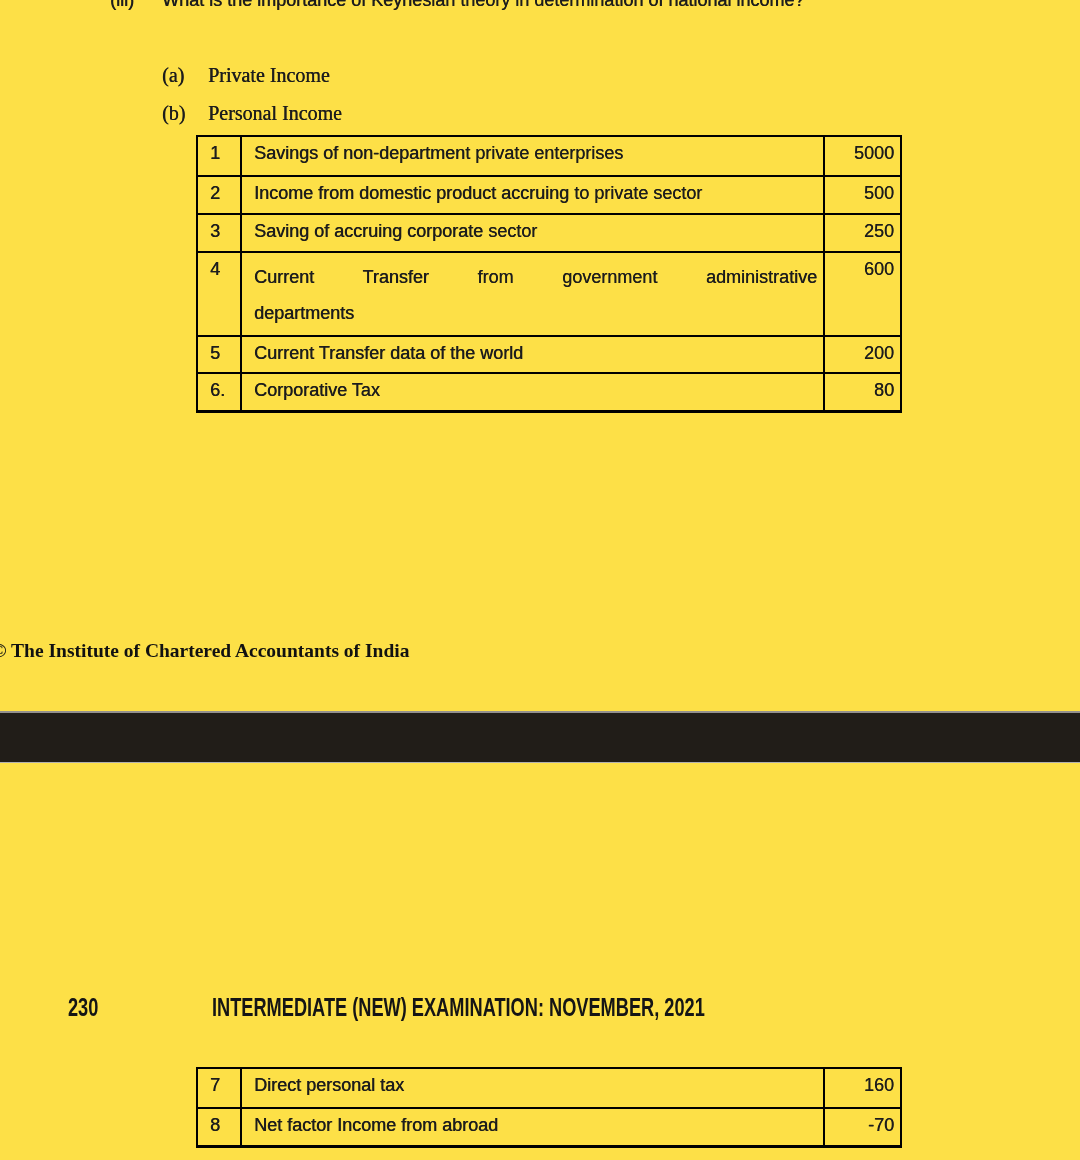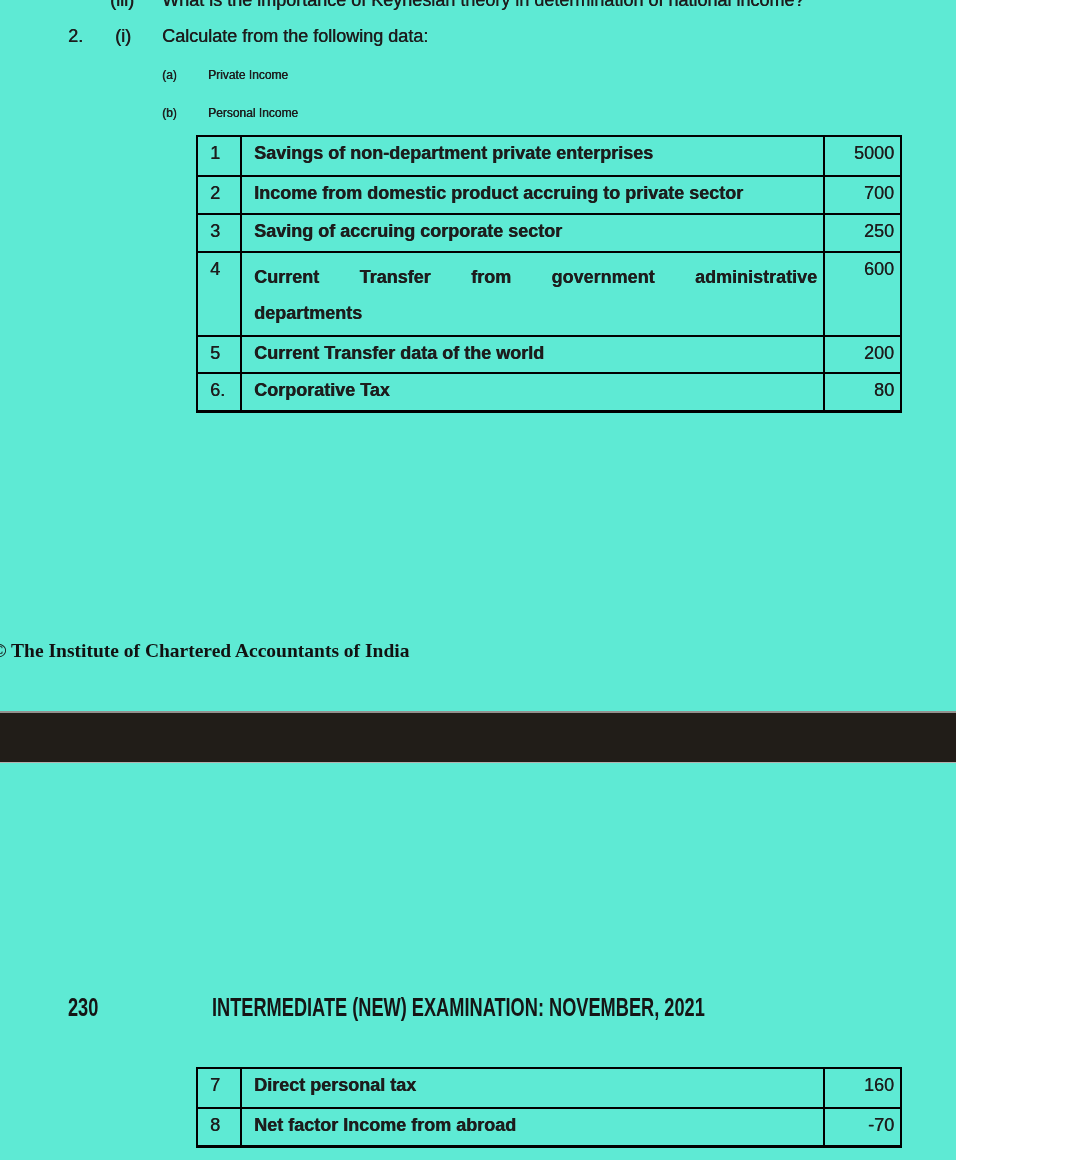--- a/index.html
+++ b/index.html
@@ -4,40 +4,40 @@
 <style>
   html, body { margin: 0; padding: 0; }
   body {
     width: 1080px; height: 1160px;
     background: #ffffff;
     font-family: "Liberation Sans", sans-serif;
     color: #1d1d1d;
   }
   .page {
     position: relative;
-    width: 956px; height: 1160px;
+    width: 1080px; height: 1160px;
     overflow: hidden;
-    background: #5eead4;
+    background: #fde047;
   }
   .abs { position: absolute; }
   .scan { text-shadow: 0.4px 0 0 currentColor; }
 
   
   .cutoff-line {
     top: -11px; left: 110px;
     font-size: 18px; line-height: 22px;
     white-space: nowrap;
   }
   .cutoff-line .marker { display: inline-block; width: 52px; }
 
   
   .q-line { top: 25px; left: 68px; font-size: 18px; line-height: 22px; white-space: nowrap; }
   .q-num  { display: inline-block; width: 47px; }
   .q-part { display: inline-block; width: 47px; }
-  .sub-line { left: 162px; font-size: 12px; line-height: 22px; white-space: nowrap; }
+  .sub-line { left: 162px; font-size: 20px; line-height: 22px; white-space: nowrap; font-family: Liberation Serif, serif; }
   .sub-line .marker { display: inline-block; width: 46px; }
   .sub-a { top: 64px; }
   .sub-b { top: 102px; }
 
   
   table.data {
     border-collapse: collapse;
     table-layout: fixed;
     width: 704px;
     font-size: 18px; line-height: 21px;
@@ -47,21 +47,21 @@
   .t1 { left: 196px; top: 135px; }
   .t2 { left: 196px; top: 1067px; }
   col.c-num  { width: 44px; }
   col.c-desc { width: 583px; }
   col.c-val  { width: 77px; }
   table.data td {
     border: 2px solid #000;
     vertical-align: top;
     padding: 6px 6px 4px 12px;
   }
-  td.desc { text-align: justify; padding-left: 14px; padding-right: 12px; font-weight: bold; }
+  td.desc { text-align: justify; padding-left: 14px; padding-right: 12px; }
   td.val  { text-align: right; padding-right: 8px; padding-left: 4px; }
   tr.h40 { height: 40px; }
   tr.h38 { height: 38px; }
   tr.h37 { height: 37px; }
   tr.h69 { height: 69px; }
   td.force-wrap { word-spacing: 18px; line-height: 36px; padding-top: 5px; }
 
   
   .copyright {
     left: -8px; top: 639px;
@@ -97,23 +97,20 @@
 </style>
 </head>
 <body>
 
 <div class="page">
 
   <div class="abs cutoff-line scan">
     <span class="marker">(iii)</span><span>What is the importance of Keynesian theory in determination of national income?</span>
   </div>
 
-  <div class="abs q-line scan">
-    <span class="q-num">2.</span><span class="q-part">(i)</span><span>Calculate from the following data:</span>
-  </div>
   <div class="abs sub-line sub-a scan">
     <span class="marker">(a)</span><span>Private Income</span>
   </div>
   <div class="abs sub-line sub-b scan">
     <span class="marker">(b)</span><span>Personal Income</span>
   </div>
 
   <table class="abs data t1 scan">
     <colgroup>
         <col class="c-num">
@@ -122,21 +119,21 @@
       </colgroup>
     <tbody>
       <tr class="h40">
         <td class="num">1</td>
         <td class="desc">Savings of non-department private enterprises</td>
         <td class="val">5000</td>
       </tr>
       <tr class="h38">
         <td class="num">2</td>
         <td class="desc">Income from domestic product accruing to private sector</td>
-        <td class="val">700</td>
+        <td class="val">500</td>
       </tr>
       <tr class="h38">
         <td class="num">3</td>
         <td class="desc">Saving of accruing corporate sector</td>
         <td class="val">250</td>
       </tr>
       <tr class="h69">
         <td class="num">4</td>
         <td class="desc force-wrap">Current Transfer from government administrative departments</td>
         <td class="val">600</td>

